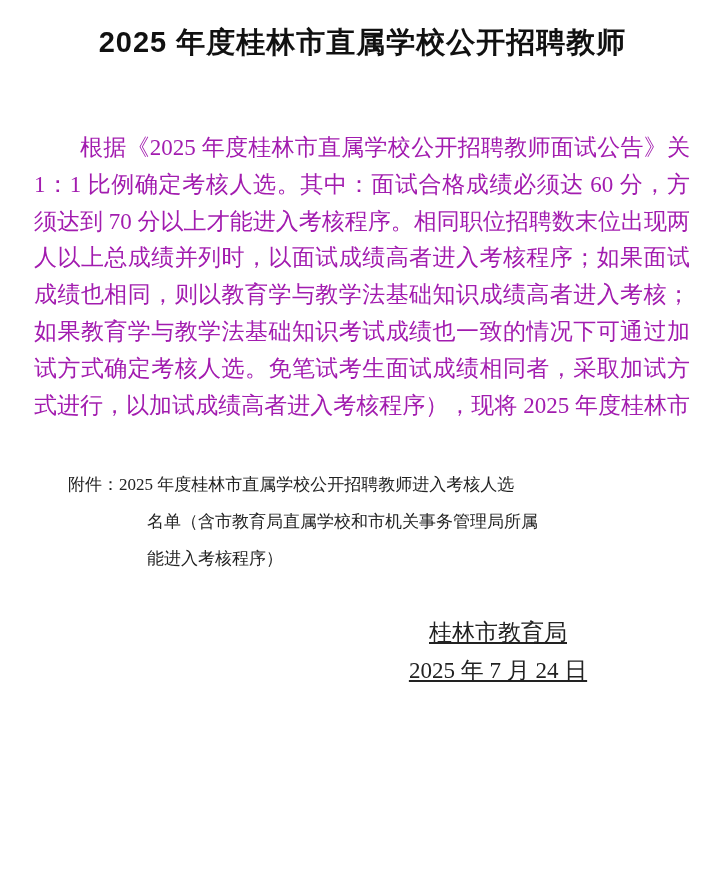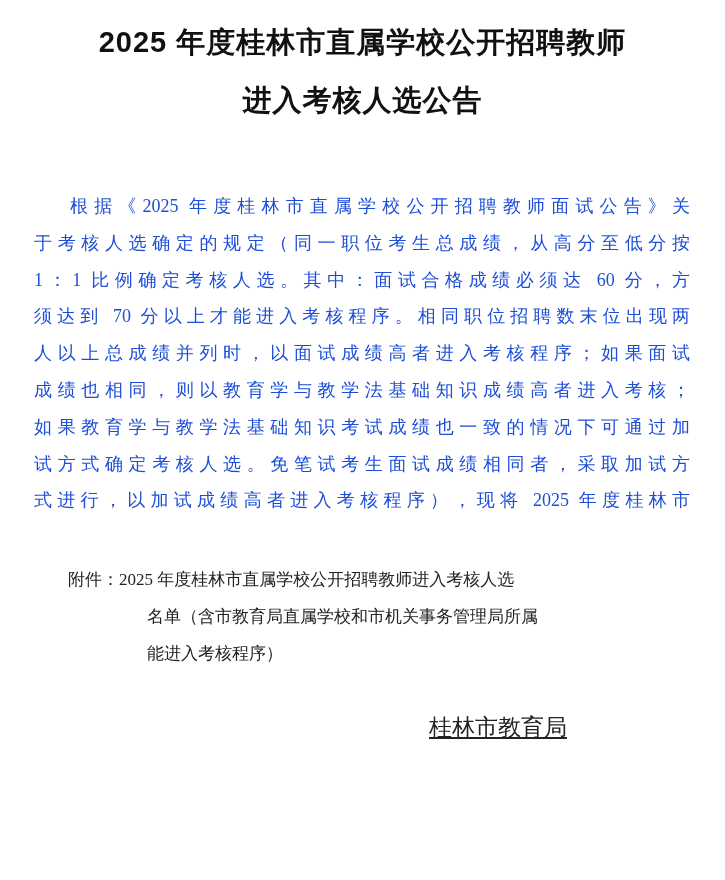--- a/index.html
+++ b/index.html
@@ -19,23 +19,23 @@
     font-size: 29px;
     color: #111111;
   }
   .title-line {
     line-height: 58px;
     letter-spacing: 1px;
     white-space: nowrap;
   }
   .body-block {
     margin: 59px 35px 0 34px;
-    font-size: 18px;
+    font-size: 23px;
     line-height: 36.8px;
-    color: #1d4ed8;
+    color: #a21caf;
   }
   .body-line {
     text-align: justify;
     text-align-last: justify;
   }
   .body-line.first-line { text-indent: 2em; }
   .body-line.last-line {
     text-align: left;
     text-align-last: left;
   }
@@ -58,38 +58,37 @@
     text-decoration: underline;
   }
 </style>
 </head>
 <body>
 
 <div class="page">
 
   <div class="title-block">
     <div class="title-line">2025 年度桂林市直属学校公开招聘教师</div>
-    <div class="title-line">进入考核人选公告</div>
   </div>
 
   <div class="body-block">
     <div class="body-line first-line">根据《2025 年度桂林市直属学校公开招聘教师面试公告》关</div>
-    <div class="body-line">于考核人选确定的规定（同一职位考生总成绩，从高分至低分按</div>
     <div class="body-line">1：1 比例确定考核人选。其中：面试合格成绩必须达 60 分，方</div>
     <div class="body-line">须达到 70 分以上才能进入考核程序。相同职位招聘数末位出现两</div>
     <div class="body-line">人以上总成绩并列时，以面试成绩高者进入考核程序；如果面试</div>
     <div class="body-line">成绩也相同，则以教育学与教学法基础知识成绩高者进入考核；</div>
     <div class="body-line">如果教育学与教学法基础知识考试成绩也一致的情况下可通过加</div>
     <div class="body-line">试方式确定考核人选。免笔试考生面试成绩相同者，采取加试方</div>
     <div class="body-line">式进行，以加试成绩高者进入考核程序），现将 2025 年度桂林市</div>
   </div>
 
   <div class="attachment-block">
     <div class="att-line lead">附件：2025 年度桂林市直属学校公开招聘教师进入考核人选</div>
     <div class="att-line cont">名单（含市教育局直属学校和市机关事务管理局所属</div>
     <div class="att-line cont">能进入考核程序）</div>
   </div>
 
   <div class="signature-block">
     <div>桂林市教育局</div>
+    <div>2025 年 7 月 24 日</div>
   </div>
 
 </div>
 
 </body></html>

